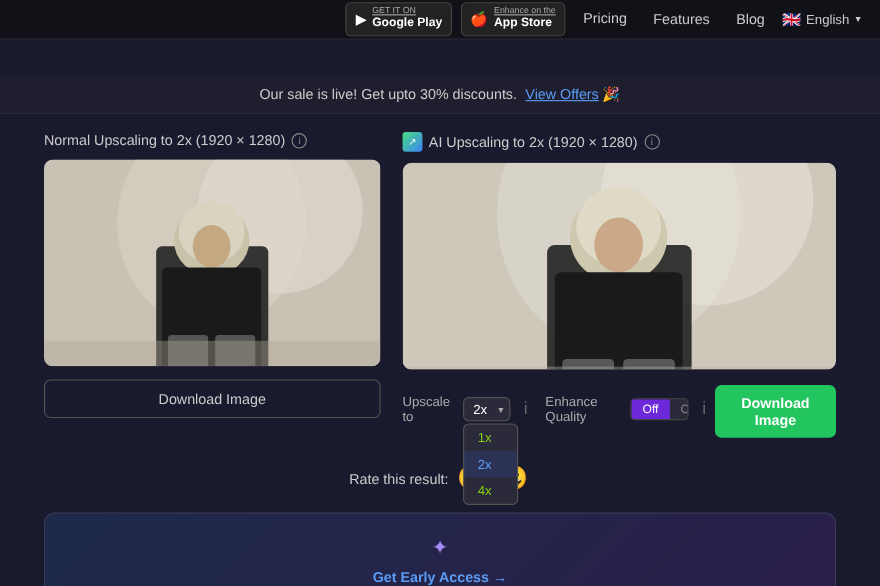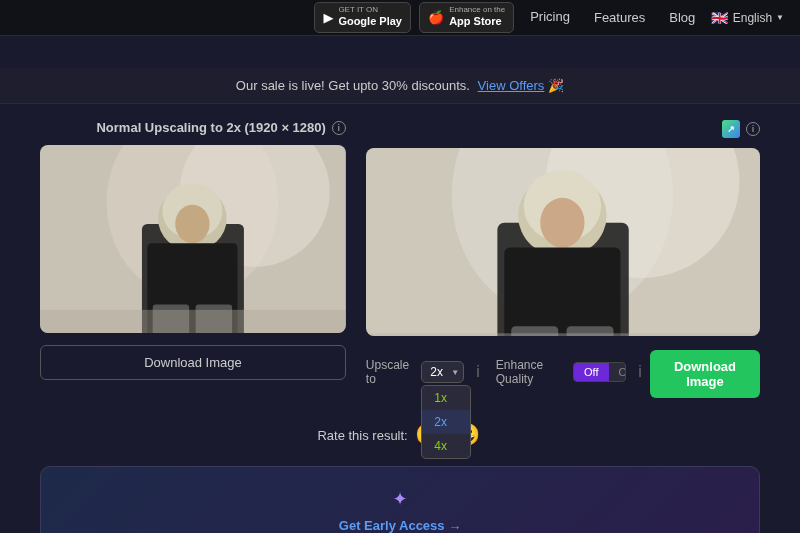--- a/index.html
+++ b/index.html
@@ -32,21 +32,21 @@
       border-radius: 5px;
       padding: 3px 8px;
       cursor: pointer;
       font-size: 11px;
       color: #fff;
       text-decoration: none;
     }
     .nav-badge .badge-icon {
       font-size: 13px;
     }
-    .nav-badge .badge-sub { font-size: 8px; color: #aaa; display: block; line-height: 1; }
+    .nav-badge .badge-sub { font-size: 8px; color: #aaa; display: block; line-height: 1; text-decoration: underline; }
     .nav-badge .badge-main { font-size: 11px; font-weight: 600; display: block; line-height: 1.3; }
     .nav-link {
       background: none;
       border: none;
       color: #ccc;
       font-size: 13px;
       cursor: pointer;
       padding: 4px 8px;
     }
     .lang-btn {
@@ -94,22 +94,21 @@
       flex: 1;
     }
 
     .panel-title {
       display: flex;
       align-items: center;
       gap: 6px;
       font-size: 13px;
       color: #ccc;
       margin-bottom: 10px;
-      font-weight: 700;
-      justify-content: flex-end;
+      font-weight: 400;
     }
     .panel-title .info-icon {
       width: 14px;
       height: 14px;
       border: 1px solid #888;
       border-radius: 50%;
       display: inline-flex;
       align-items: center;
       justify-content: center;
       font-size: 9px;
@@ -373,20 +372,21 @@
 
           <rect x="0" y="160" width="285" height="28" fill="#b0a898" opacity="0.4"></rect>
         </svg>
       </div>
       <button class="download-btn">Download Image</button>
     </div>
 
     <div class="image-panel">
       <div class="panel-title">
         <span class="ai-icon">↗</span>
+        <span>AI Upscaling to 2x (1920 × 1280)</span>
         <span class="info-icon">i</span>
       </div>
       <div class="image-placeholder">
         <svg width="100%" height="100%" viewBox="0 0 285 188" xmlns="http://www.w3.org/2000/svg" preserveAspectRatio="xMidYMid slice">
           <rect width="285" height="188" fill="#cec8bb"></rect>
           <ellipse cx="142" cy="60" rx="80" ry="90" fill="#dedad0" opacity="0.6"></ellipse>
           <ellipse cx="200" cy="50" rx="70" ry="70" fill="#eee8de" opacity="0.5"></ellipse>
           <rect x="95" y="80" width="95" height="108" rx="5" fill="#222" opacity="0.9"></rect>
           <ellipse cx="142" cy="75" rx="32" ry="30" fill="#cec8ae"></ellipse>
           <ellipse cx="142" cy="68" rx="28" ry="26" fill="#dedac5"></ellipse>

